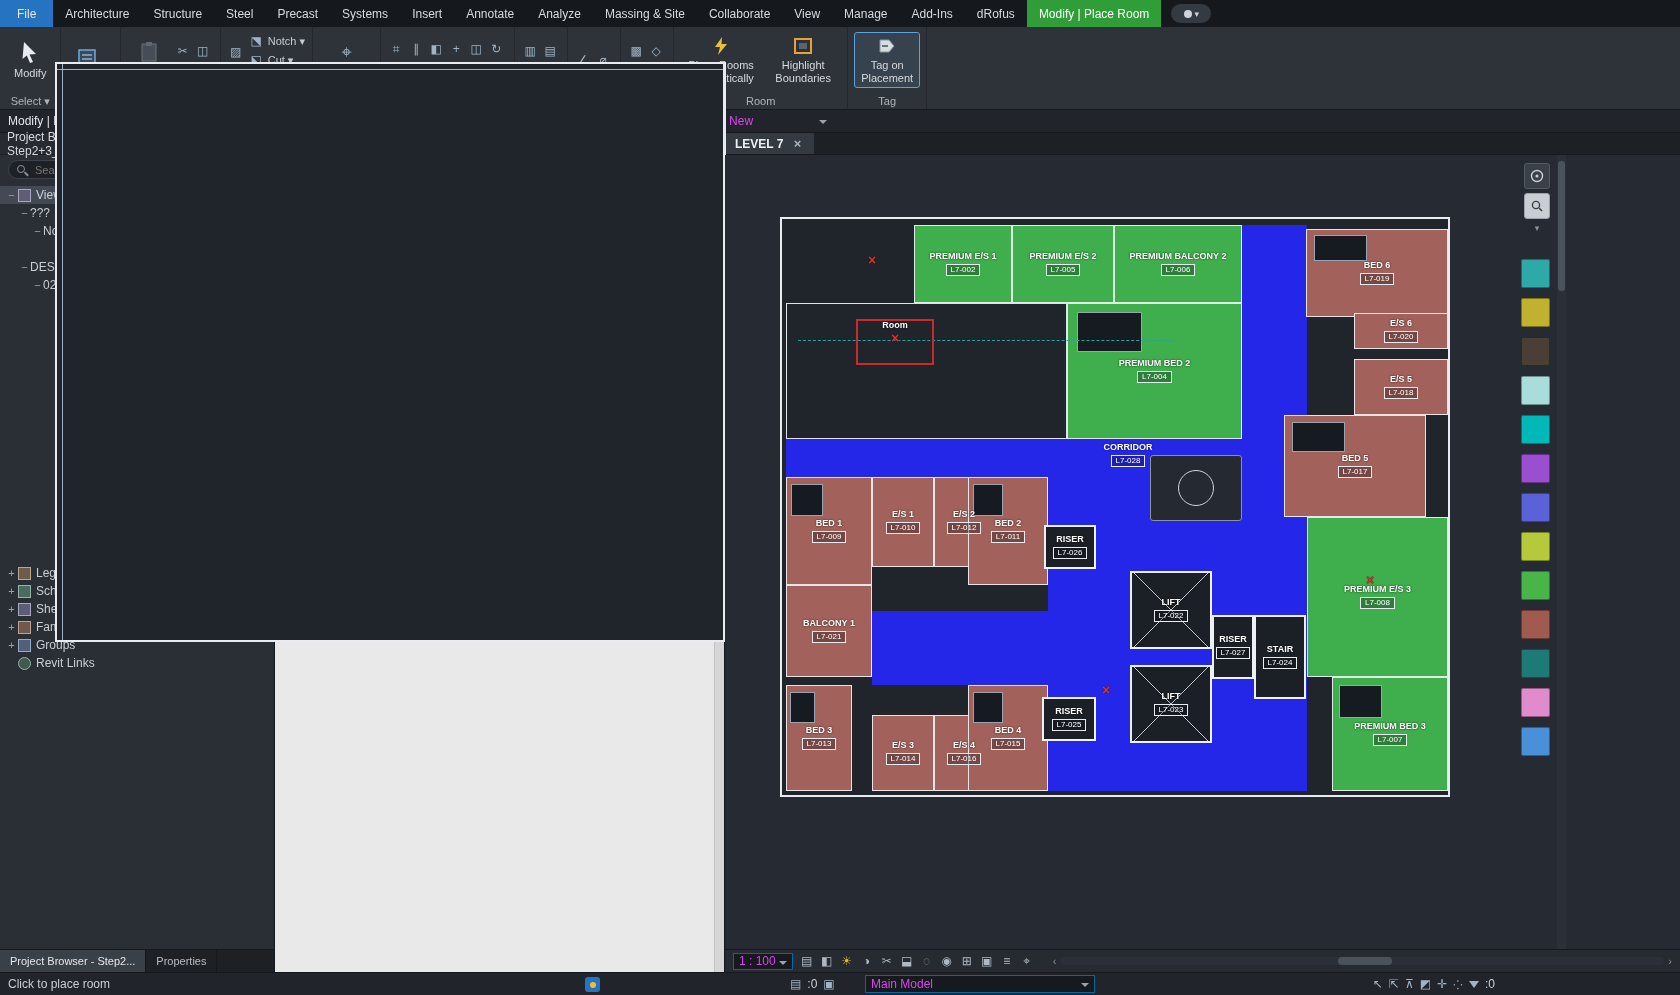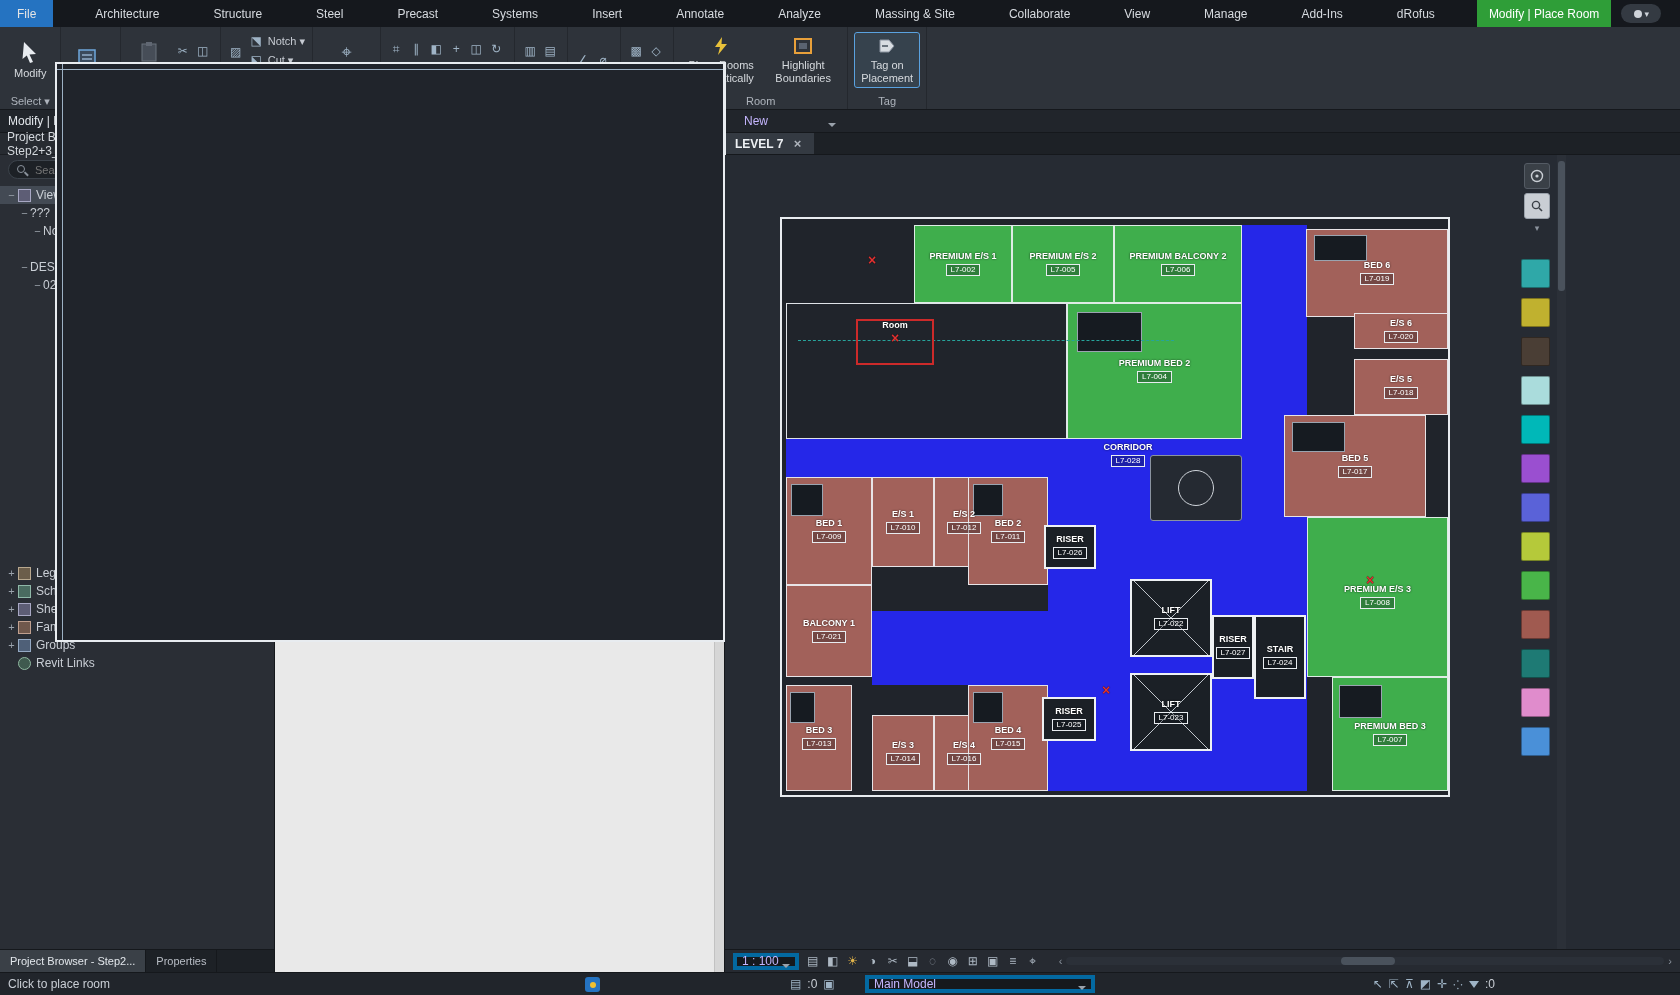--- a/index.html
+++ b/index.html
@@ -2,21 +2,21 @@
 <html><head>
 <meta charset="utf-8">
 <style>
   * { box-sizing: border-box; margin: 0; padding: 0; }
   html,body { width:1680px; height:995px; overflow:hidden; background:#22262c;
     font-family:"Liberation Sans", sans-serif; color:#cfd4da; font-size:12px; }
 
   
   .tabbar { height:27px; background:#15181d; display:flex; align-items:stretch; }
   .file-tab { background:#2573c1; color:#e5e5e5; padding:0 17px; display:flex; align-items:center; font-size:12px; }
-  .rtab { padding:0 12px; display:flex; align-items:center; color:#d7dbe0; font-size:12px; white-space:nowrap; cursor:default;margin-left:30px; }
+  .rtab { padding:0 12px; display:flex; align-items:center; color:#d7dbe0; font-size:12px; white-space:nowrap; cursor:default; }
   .rtab.active-green { background:#2f9e38; color:#fff; }
   .cloud-btn { margin-left:10px; align-self:center; width:40px; height:19px; background:#343a42; border-radius:10px;
     display:flex; align-items:center; justify-content:center; gap:3px; }
   .cloud-btn i { width:8px; height:8px; border-radius:50%; background:#cfd4da; display:block; }
   .cloud-btn em { font-style:normal; font-size:9px; color:#cfd4da; }
 
   
   .ribbon { height:83px; background:#2e333a; display:flex; border-bottom:1px solid #15181c; }
   .panel { display:flex; flex-direction:column; border-right:1px solid #24282e; }
   .panel-body { flex:1; display:flex; align-items:center; padding:3px 7px; gap:5px; }
@@ -31,22 +31,22 @@
   .modgrid { display:grid; grid-template-columns:repeat(6,19px); grid-auto-rows:19px; gap:1px; }
   .georow { display:flex; align-items:center; gap:4px; height:18px; font-size:11px; color:#c6cbd2; }
   .georow .gi { width:15px; }
   .stack { display:flex; flex-direction:column; justify-content:center; gap:1px; }
   .icon-svg { display:block; }
 
   
   .optbar { height:23px; background:#21252b; border-bottom:1px solid #15181c;
     display:flex; align-items:center; gap:9px; padding:0 8px; font-size:12px; color:#c9ced5; }
   .optbar .sep { width:1px; height:15px; background:#3a4047; }
-  .field { background:#16191d; border:4px solid #0369a1; height:18px; display:flex; align-items:center;
-    padding:0 5px; color:#c4b5fd; font-size:12px; }
+  .field { background:#16191d; border:1px solid #0369a1; height:18px; display:flex; align-items:center;
+    padding:0 5px; color:#d946ef; font-size:12px; }
   .field.dd { padding-right:16px; position:relative; min-width:70px; }
   .field.dd:after { content:""; position:absolute; right:5px; top:7px; border:4px solid transparent; border-top-color:#9aa2ab; }
   .checkbox { width:11px; height:11px; border:1px solid #7a828c; background:#1b1f24; display:inline-block; }
   .mini-ic { width:14px; height:12px; position:relative; }
   .mini-ic:before { content:""; position:absolute; left:1px; bottom:2px; width:11px; height:1px; background:#6fb06f; }
   .mini-ic:after { content:""; position:absolute; left:1px; bottom:2px; width:1px; height:8px; background:#6fb06f; }
 
   
   .content { display:flex; height:839px; }
 
@@ -98,21 +98,21 @@
   
   .plan { position:absolute; left:55px; top:62px; width:670px; height:580px; background:#20242b; border:2px solid #e8ecf0; }
   .room { position:absolute; display:flex; flex-direction:column; align-items:center; justify-content:center; }
   .room.green { background:#3fae4c; border:1px solid rgba(240,243,246,.9); }
   .room.brown { background:#a2615a; border:1px solid rgba(240,243,246,.9); }
   .room.blue { background:#2527e8; }
   .room.dark { background:#20242b; border:1px solid #dfe3e8; }
   .room.service { background:#1b2026; border:2px solid #eef1f4; z-index:3; }
   .room.cross { background-image:
       linear-gradient(45deg, transparent calc(50% - .6px), rgba(220,226,232,.85) calc(50% - .6px), rgba(220,226,232,.85) calc(50% + .6px), transparent calc(50% + .6px)),
-      linear-gradient(-45deg, transparent calc(50% - .6px), rgba(220,226,232,.85) calc(50% - .6px), rgba(220,226,232,.85) calc(50% + .6px), transparent calc(50% + .6px)); margin-top: 8px; }
+      linear-gradient(-45deg, transparent calc(50% - .6px), rgba(220,226,232,.85) calc(50% - .6px), rgba(220,226,232,.85) calc(50% + .6px), transparent calc(50% + .6px)); }
   .room.furniture { background:#252a32; border:1px solid #8a93a0; border-radius:3px; z-index:4; }
   .room.furniture:before { content:""; width:34px; height:34px; border:1.5px solid #cfd4da; border-radius:50%; }
   .room-name { font-size:9px; font-weight:bold; color:#fff; text-shadow:0 0 2px rgba(0,0,0,.8); text-align:center; line-height:1.1; padding:0 2px; z-index:2; }
   .room-tag { font-size:8px; color:#fff; border:1px solid #e8ecf0; background:rgba(10,14,20,.3); padding:0 4px; margin-top:2px; line-height:10px; z-index:2; }
   .bed-block { position:absolute; left:5%; top:6%; width:38%; height:30%; background:#161b21; border:1px solid #9aa4b0; }
   .corridor-label { position:absolute; display:flex; flex-direction:column; align-items:center; z-index:5; }
   .placement { position:absolute; border:2px solid #cc2a2a; z-index:6; display:flex; flex-direction:column; align-items:center; }
   .placement .room-name { font-size:9px; }
   .xmark { position:absolute; color:#e03232; font-size:14px; font-weight:bold; line-height:10px; z-index:7; text-shadow:0 0 1px #000; }
   .dash-h { position:absolute; height:0; border-top:1px dashed #27a39b; z-index:5; }

